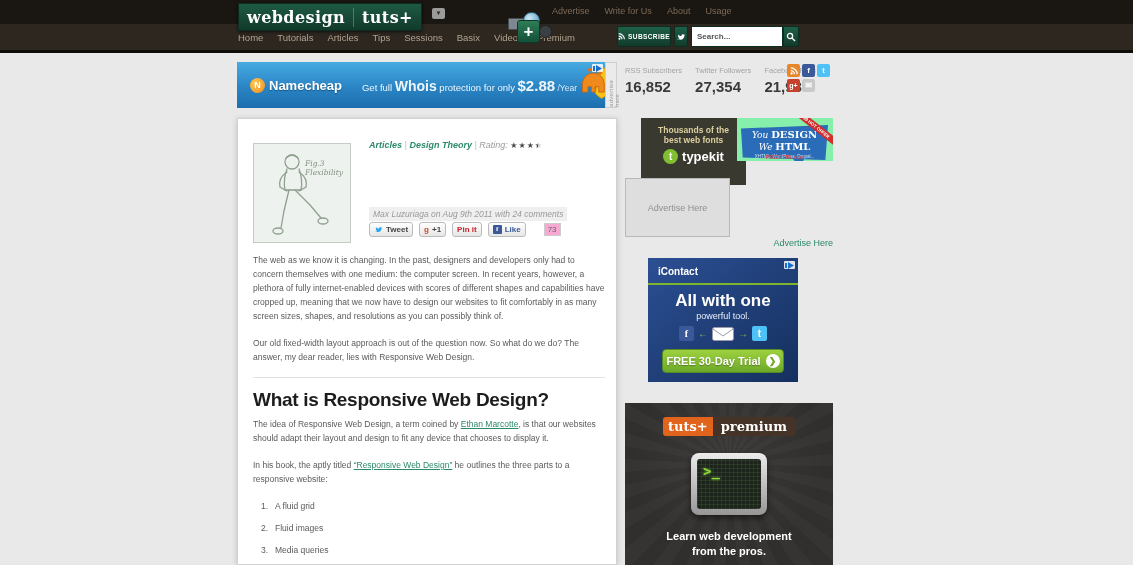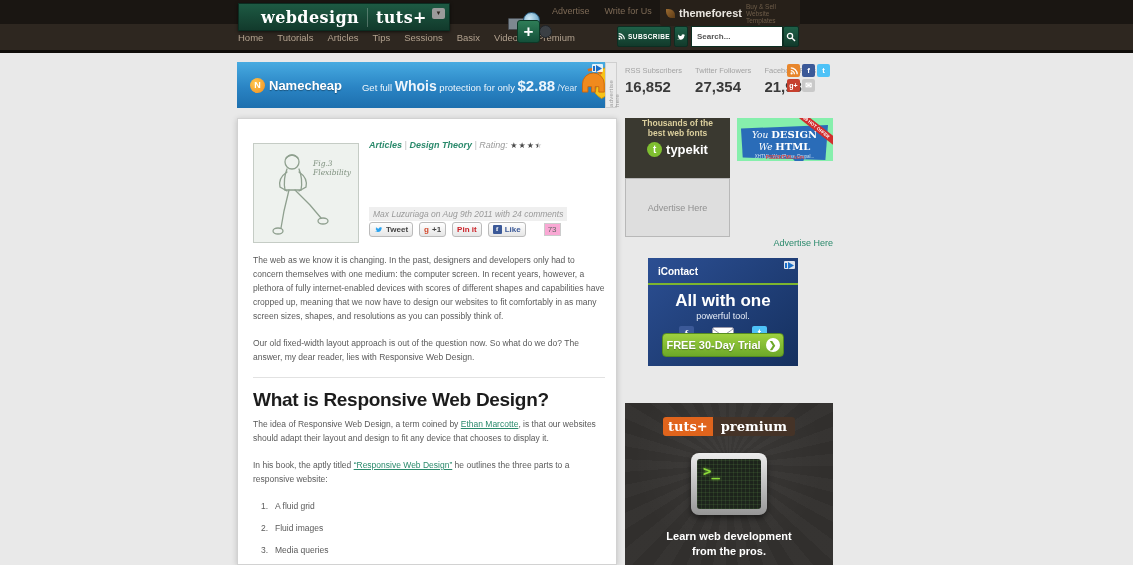--- a/index.html
+++ b/index.html
@@ -4,21 +4,21 @@
 <style>
   * { box-sizing: border-box; }
   body { margin:0; background:#cfcfcf; }
   #app { position:relative; width:1133px; height:565px; background:#e9e9e9; overflow:hidden;
          font-family:"Liberation Sans", sans-serif; }
 
   
   .hdr-top { position:absolute; left:0; top:0; width:100%; height:24px; background:#1a1612; }
   .hdr-main { position:absolute; left:0; top:24px; width:100%; height:29px; background:#2e2720;
               border-bottom:3px solid #0f0d0a; }
-  .logo { position:absolute; left:238px; top:3px; height:28px; padding:0 22px;
+  .logo { position:absolute; left:238px; top:3px; height:28px; padding:0 8px;
           background:linear-gradient(#1d5a43,#123a2c); border:1px solid #0b2d21;
           display:flex; align-items:center; box-shadow:0 1px 3px rgba(0,0,0,.6); cursor:pointer; }
   .logo span { font-family:"DejaVu Serif", serif; font-weight:bold; color:#fff; font-size:16px; letter-spacing:.4px; }
   .logo .tp { margin-left:8px; padding-left:8px; border-left:1px solid rgba(255,255,255,.25); }
   .logo-caret { position:absolute; left:432px; top:8px; width:13px; height:11px; background:#9b9b9b;
                 border-radius:2px; color:#2e2720; font-size:6px; line-height:11px; text-align:center; cursor:pointer; }
   .util { position:absolute; left:552px; top:6px; display:flex; gap:15px; font-size:9px; color:#7d6a56; }
   .util span { cursor:pointer; }
   .tf { position:absolute; left:660px; top:0; width:140px; height:26px; background:#272019;
         border-radius:0 0 3px 3px; display:flex; align-items:center; gap:4px; padding:0 6px; cursor:pointer; }
@@ -77,21 +77,21 @@
   .stat .val { font-size:15px; font-weight:bold; color:#3a3a3a; margin-top:3px; }
   .socials { position:absolute; left:787px; top:64px; width:46px; display:flex; flex-wrap:wrap; gap:2px; }
   .soc { width:13px; height:13px; border-radius:2px; color:#fff; font-size:8px; font-weight:bold;
          display:flex; align-items:center; justify-content:center; cursor:pointer; }
   .soc-rss { background:#e8862c; } .soc-fb { background:#3b5998; } .soc-tw { background:#4ec2f7; }
   .soc-gp { background:#c6402e; font-size:7px; } .soc-em { background:#c9c9c9; }
 
   
   .card { position:absolute; left:237px; top:118px; width:380px; height:447px; background:#fff;
           border:1px solid #d2d2d2; box-shadow:0 1px 6px rgba(0,0,0,.18); overflow:hidden; }
-  .thumb { position:absolute; left:15px; top:24px; width:106px; height:100px; background:#eef2ee;
+  .thumb { position:absolute; left:15px; top:24px; width:98px; height:100px; background:#eef2ee;
            border:1px solid #c5ccc5; }
   .fig-cap { position:absolute; right:7px; top:15px; font-family:"DejaVu Serif", serif; font-style:italic;
              font-size:7.5px; color:#7f917f; line-height:9px; }
   .crumbs { position:absolute; left:131px; top:21px; font-size:9px; font-style:italic; color:#bdbdbd; }
   .crumbs a { color:#2b8a6c; font-weight:bold; cursor:pointer; text-decoration:none; }
   .crumbs .rating { color:#9a9a9a; }
   .stars { color:#4a4a4a; font-style:normal; font-size:8px; letter-spacing:1px; }
   .halfstar { position:relative; display:inline-block; font-style:normal; font-size:8px; }
   .hs-bg { color:#c9c9c9; }
   .hs-fg { position:absolute; left:0; top:0; width:50%; overflow:hidden; color:#4a4a4a; }
@@ -113,22 +113,22 @@
   .body { position:absolute; left:15px; top:134px; width:352px; font-size:8.5px; line-height:14px; color:#5a5a5a; }
   .body p { margin:0 0 13px; }
   .body hr { border:none; border-top:1px solid #e2e2e2; margin:3px 0 15px; }
   .body h2 { margin:0 0 10px; font-size:19px; color:#1c1c1c; letter-spacing:-.3px; }
   .body a { color:#2b8a6c; text-decoration:underline; cursor:pointer; }
   .olist { margin:0 0 13px; }
   .olist .li { display:flex; margin-bottom:8px; }
   .olist .num { width:14px; margin-left:8px; color:#5a5a5a; }
 
   
-  .typekit { position:absolute; left:625px; top:118px; width:105px; height:67px; background:#3a3930;
-             text-align:center; cursor:pointer; }
+  .typekit { position:absolute; left:641px; top:118px; width:105px; height:67px; background:#3a3930;
+             text-align:center; padding-top:7px; cursor:pointer; }
   .tk-line { color:#dbcf9d; font-weight:bold; font-size:8.5px; line-height:10px; }
   .tk-row { display:flex; align-items:center; justify-content:center; gap:4px; margin-top:4px; }
   .tk-ic { width:15px; height:15px; border-radius:50%; background:#7fbf30; color:#fff; font-weight:bold;
            font-size:10px; line-height:15px; }
   .tk-brand { color:#fff; font-weight:bold; font-size:13px; }
 
   .psd { position:absolute; left:737px; top:118px; width:96px; height:43px; background:#86efac;
          overflow:hidden; cursor:pointer; }
   .psd-bubble { position:absolute; left:4px; top:7px; width:87px; height:35px; background:#2a6cb8;
                 clip-path:polygon(0 10%, 100% 0, 97% 100%, 2% 93%); text-align:center; padding-top:4px;
@@ -142,21 +142,21 @@
                 font-weight:bold; padding:1px 15px; transform:rotate(38deg); white-space:nowrap; }
   .psd-site { position:absolute; bottom:1px; width:100%; text-align:center; font-size:5px; color:#d24b4b;
               font-weight:bold; }
 
   .ad-box { position:absolute; left:625px; top:178px; width:105px; height:59px; background:#dedede;
             border:1px solid #b8b8b8; display:flex; align-items:center; justify-content:center;
             font-size:9px; color:#909090; cursor:pointer; }
   .ad-link { position:absolute; left:733px; top:238px; width:100px; text-align:right; font-size:9px;
              color:#2b8a6c; cursor:pointer; }
 
-  .icontact { position:absolute; left:648px; top:258px; width:150px; height:108px;
+  .icontact { position:absolute; left:648px; top:258px; width:150px; height:124px;
               background:linear-gradient(140deg,#2c4f93,#15305f); cursor:pointer;text-decoration:underline; }
   .ic-brand { position:absolute; left:10px; top:8px; color:#fff; font-size:10px; font-weight:bold; }
   .ic-line { position:absolute; left:0; top:25px; width:100%; height:2px; background:#7db52f; }
   .ic-head { position:absolute; top:33px; width:100%; text-align:center; color:#fff; font-size:17px; font-weight:bold; }
   .ic-sub { position:absolute; top:53px; width:100%; text-align:center; color:#e8eef8; font-size:9px; }
   .ic-icons { position:absolute; top:68px; width:100%; display:flex; align-items:center; justify-content:center; gap:4px; }
   .ic-fb { width:15px; height:15px; background:#3b5998; border-radius:2px; color:#fff; font-size:10px;
            line-height:15px; text-align:center; font-family:"Liberation Serif", serif; font-weight:bold; }
   .ic-tw { width:15px; height:15px; background:#4ec2f7; border-radius:2px; color:#fff; font-size:10px;
            line-height:15px; text-align:center; font-weight:bold; }
@@ -203,25 +203,20 @@
   </div>
   <div class="logo-caret">▼</div>
 
   <div class="util">
     <span>Advertise</span>
     <span>Write for Us</span>
     <span>About</span>
     <span>Usage</span>
   </div>
 
-  <div class="tf">
-    <span class="tf-leaf"></span>
-    <span class="tf-brand">themeforest</span>
-    <span class="tf-tag">Buy &amp; Sell Website Templates</span>
-  </div>
 
   <div class="nav">
     <span>Home</span>
     <span>Tutorials</span>
     <span>Articles</span>
     <span>Tips</span>
     <span>Sessions</span>
     <span>Basix</span>
     <span>Videos</span>
     <span>Premium</span>

